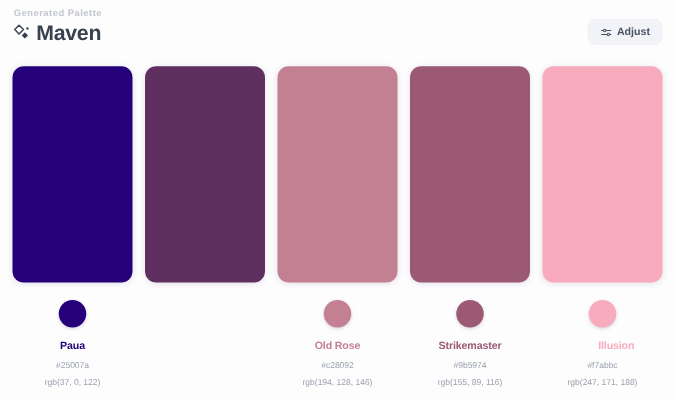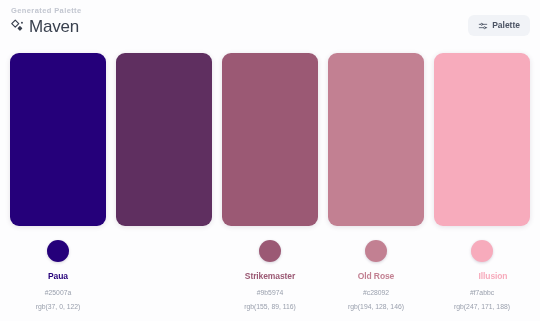--- a/index.html
+++ b/index.html
@@ -57,21 +57,21 @@
 
   .sparkle-icon {
     width: 14px;
     height: 14px;
     display: block;
     flex: 0 0 auto;
   }
 
   .title {
     font-size: 17px;
-    font-weight: normal;
+    font-weight: bold;
     color: #39404e;
     line-height: 1;
     letter-spacing: -0.2px;
   }
 
   .header-right {
     display: flex;
     align-items: center;
     gap: 10px;
     padding-top: 8px;
@@ -188,21 +188,21 @@
     <div class="header-right">
       <button class="btn">
         <span>
           <svg width="10" height="10" viewBox="0 0 24 24" fill="none" stroke="#4b5363" stroke-width="2" stroke-linecap="round">
             <line x1="3" y1="8" x2="21" y2="8"></line>
             <line x1="3" y1="16" x2="21" y2="16"></line>
             <circle cx="9" cy="8" r="2.4" fill="#f1f3f7"></circle>
             <circle cx="16" cy="16" r="2.4" fill="#f1f3f7"></circle>
           </svg>
         </span>
-        <span>Palette</span>
+        <span>Adjust</span>
       </button>
 
     </div>
   </div>
 
   <div class="swatch-row">
 
     <div class="swatch-col">
       <div class="swatch" style="background: rgb(37, 0, 122);"></div>
       <div class="info">
@@ -211,40 +211,40 @@
         <div class="hex" style="color: rgb(154, 160, 173);">#25007a</div>
         <div class="rgb" style="color: rgb(154, 160, 173);">rgb(37, 0, 122)</div>
       </div>
     </div>
 
     <div class="swatch-col">
       <div class="swatch" style="background: rgb(95, 47, 96);"></div>
     </div>
 
     <div class="swatch-col">
+      <div class="swatch" style="background: rgb(194, 128, 146);"></div>
+      <div class="info">
+        <div class="dot" style="background: rgb(194, 128, 146);"></div>
+        <div class="color-name" style="color: rgb(194, 128, 146);">Old Rose</div>
+        <div class="hex" style="color: rgb(154, 160, 173);">#c28092</div>
+        <div class="rgb" style="color: rgb(154, 160, 173);">rgb(194, 128, 146)</div>
+      </div>
+    </div>
+
+    <div class="swatch-col">
       <div class="swatch" style="background: rgb(155, 89, 116);"></div>
       <div class="info">
         <div class="dot" style="background: rgb(155, 89, 116);"></div>
         <div class="color-name" style="color: rgb(155, 89, 116);">Strikemaster</div>
         <div class="hex" style="color: rgb(154, 160, 173);">#9b5974</div>
         <div class="rgb" style="color: rgb(154, 160, 173);">rgb(155, 89, 116)</div>
       </div>
     </div>
 
     <div class="swatch-col">
-      <div class="swatch" style="background: rgb(194, 128, 146);"></div>
-      <div class="info">
-        <div class="dot" style="background: rgb(194, 128, 146);"></div>
-        <div class="color-name" style="color: rgb(194, 128, 146);">Old Rose</div>
-        <div class="hex" style="color: rgb(154, 160, 173);">#c28092</div>
-        <div class="rgb" style="color: rgb(154, 160, 173);">rgb(194, 128, 146)</div>
-      </div>
-    </div>
-
-    <div class="swatch-col">
       <div class="swatch" style="background: rgb(247, 171, 188);"></div>
       <div class="info">
         <div class="dot" style="background: rgb(247, 171, 188);"></div>
         <div class="color-name" style="color: rgb(247, 171, 188); padding-left: 22px;">Illusion</div>
         <div class="hex" style="color: rgb(154, 160, 173);">#f7abbc</div>
         <div class="rgb" style="color: rgb(154, 160, 173);">rgb(247, 171, 188)</div>
       </div>
     </div>
 
   </div>

